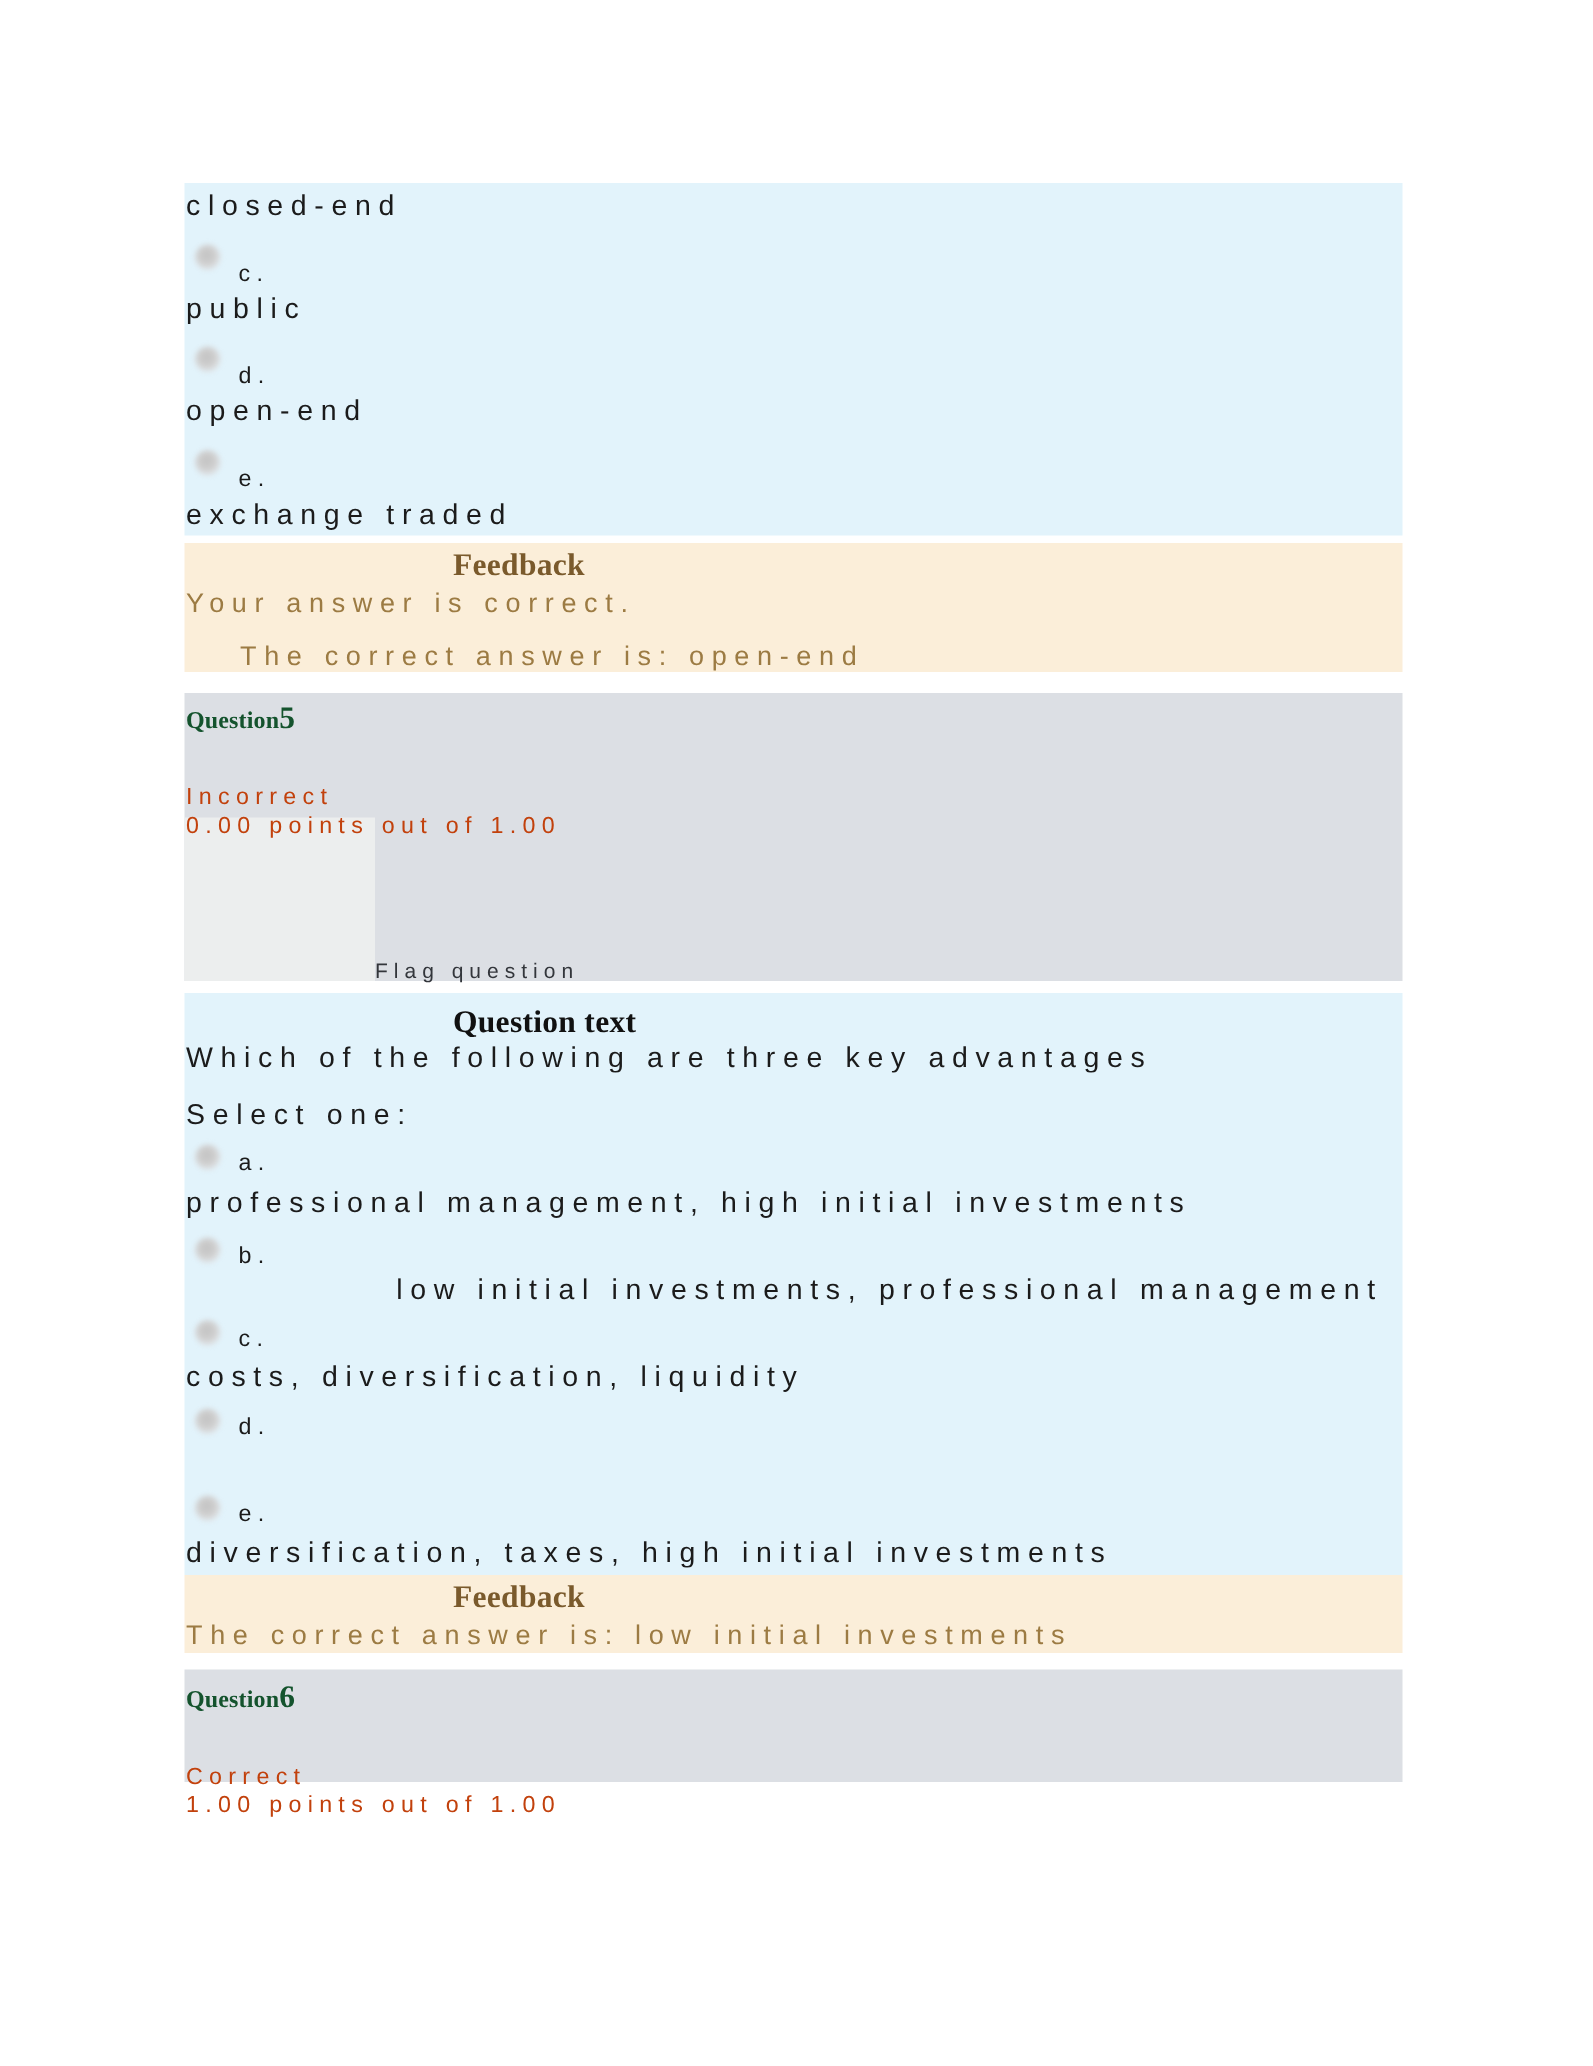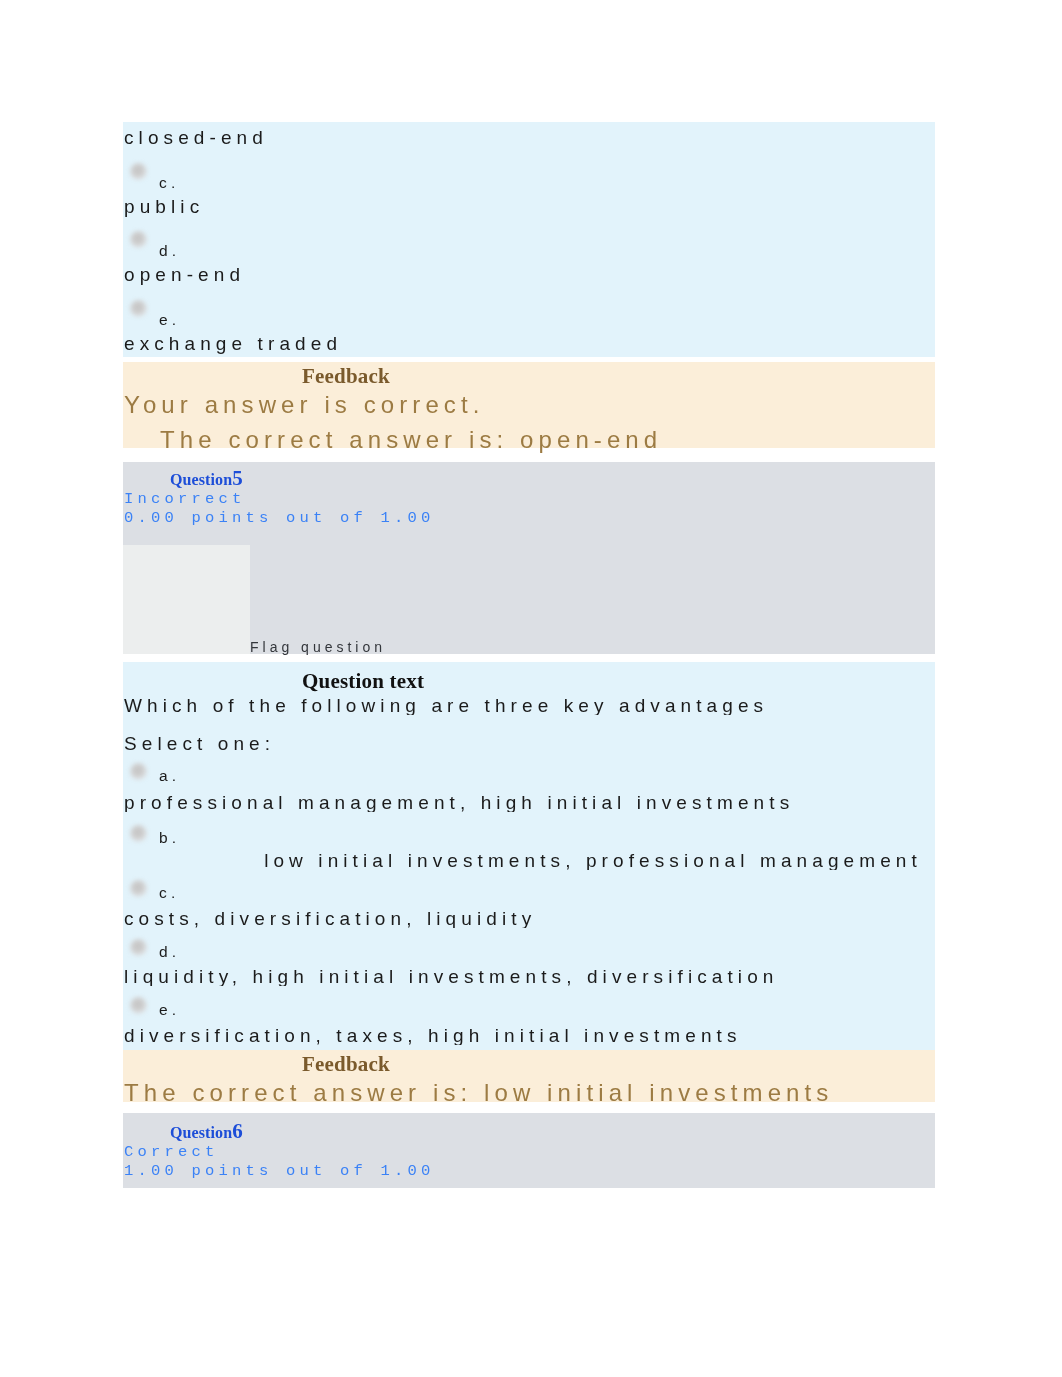--- a/index.html
+++ b/index.html
@@ -46,38 +46,39 @@
   
   .body-txt {
     font-family: "Liberation Sans", sans-serif;
     font-size: 19px;
     letter-spacing: 5.1px;
     color: #1b1b1b;
     white-space: nowrap;
     line-height: 1;
   }
   .body-txt-sm {
-    font-family: Liberation Mono, monospace;
+    font-family: Liberation Sans, sans-serif;
     font-size: 15.5px;
     letter-spacing: 4.2px;
-    color: #3b82f6;
-    white-space: nowrap;
-    line-height: 1;
+    color: #c2410c;
+    white-space: nowrap;
+    line-height: 1;
+    margin-top: 32px;
   }
   .opt-letter {
     font-family: "Liberation Sans", sans-serif;
     font-size: 15.5px;
     letter-spacing: 4.2px;
     color: #1b1b1b;
     white-space: nowrap;
     line-height: 1;
   }
   .fb-txt {
     font-family: "Liberation Sans", sans-serif;
-    font-size: 24px;
+    font-size: 18px;
     letter-spacing: 5.1px;
     color: #9c7b43;
     white-space: nowrap;
     line-height: 1;
   }
   .hd-serif {
     font-family: "Liberation Serif", serif;
     font-weight: bold;
     white-space: nowrap;
     line-height: 1;
@@ -87,23 +88,22 @@
     color: #7a5a2c;
     letter-spacing: 0.2px;
   }
   .hd-qtext {
     font-size: 21px;
     color: #111111;
     letter-spacing: 0.2px;
   }
   .hd-qnum {
     font-size: 16px;
-    color: #1d4ed8;
+    color: #14532d;
     letter-spacing: 0.1px;
-    padding-left: 46px;
   }
   .hd-qnum .num {
     font-size: 21px;
   }
   .flag-txt {
     font-family: "Liberation Sans", sans-serif;
     font-size: 14px;
     letter-spacing: 4px;
     color: #33363b;
     white-space: nowrap;
@@ -176,21 +176,20 @@
   <div class="radio" style="left:130px; top:825px;"></div>
   <div class="abs opt-letter" style="left:159px; top:830px;">b.</div>
   <div class="abs body-txt clip" style="left:124px; top:851px; width:938px;text-align:center;">low initial investments, professional management</div>
 
   <div class="radio" style="left:130px; top:880px;"></div>
   <div class="abs opt-letter" style="left:159px; top:885px;">c.</div>
   <div class="abs body-txt clip" style="left:124px; top:909px; width:938px;">costs, diversification, liquidity</div>
 
   <div class="radio" style="left:130px; top:939px;"></div>
   <div class="abs opt-letter" style="left:159px; top:944px;">d.</div>
-  <div class="abs body-txt clip" style="left:124px; top:967px; width:938px;">liquidity, high initial investments, diversification</div>
 
   <div class="radio" style="left:130px; top:997px;"></div>
   <div class="abs opt-letter" style="left:159px; top:1002px;">e.</div>
   <div class="abs body-txt clip" style="left:124px; top:1026px; width:938px;">diversification, taxes, high initial investments</div>
 
   <div class="col blk-cream soft abs" style="top:1050px; height:52px;"></div>
 
   <div class="abs hd-serif hd-feedback" style="left:302px; top:1054px;">Feedback</div>
   <div class="abs fb-txt clip" style="left:124px; top:1081px; width:938px;">The correct answer is: low initial investments</div>
 

